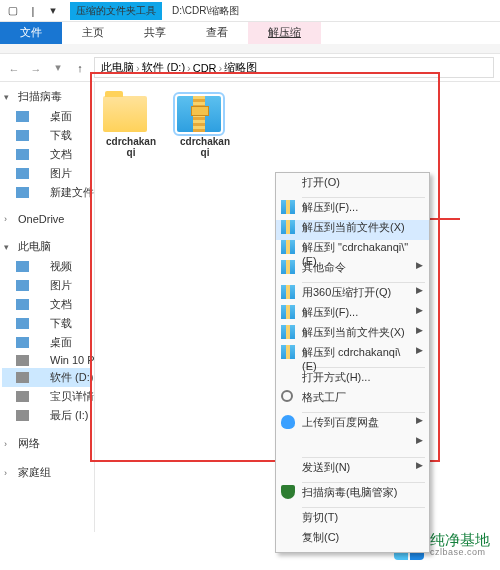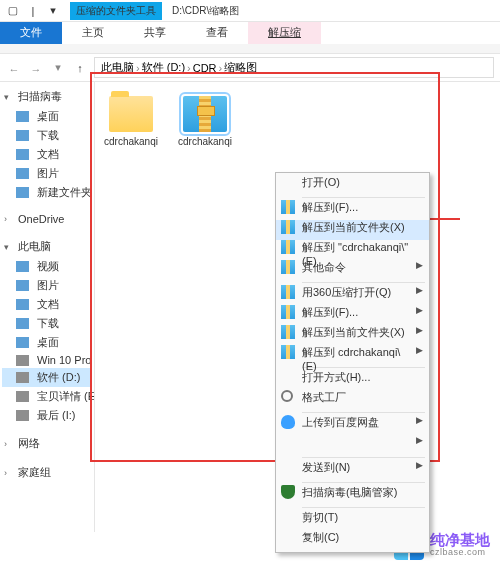--- a/index.html
+++ b/index.html
@@ -20,35 +20,35 @@
 .navbar { height: 28px; display: flex; align-items: center; padding: 0 6px; border-bottom: 1px solid #e5e5e5; gap: 6px; }
 .nav-btn { width: 16px; height: 16px; display: flex; align-items: center; justify-content: center; color: #888; }
 .nav-btn.enabled { color: #333; }
 .breadcrumbs { flex: 1; display: flex; align-items: center; gap: 2px; padding: 2px 6px; border: 1px solid #ddd; background: #fff; font-size: 11px; }
 .crumb-sep { color: #888; }
 
 .main { display: flex; height: 450px; }
 .sidebar { width: 95px; padding: 4px 2px; border-right: 1px solid #e5e5e5; overflow: hidden; }
 .side-group { margin-bottom: 8px; }
 .side-head { display: flex; align-items: center; gap: 3px; padding: 3px 2px; font-size: 11px; color: #333; }
-.side-item { display: flex; align-items: center; gap: 8px; padding: 2px 2px 2px 14px; font-size: 11px; color: #333; white-space: nowrap; }
+.side-item { display: flex; align-items: center; gap: 21px; padding: 2px 2px 2px 14px; font-size: 11px; color: #333; white-space: nowrap; }
 .side-item .micon { width: 13px; height: 11px; flex-shrink: 0; }
 .side-item.sel { background: #cce8ff; }
 .ico-generic { background: #5c9fd6; }
 .ico-drive { background: #8e8e8e; }
 .ico-od { background: #0078d4; border-radius: 50%; }
 .chev { width: 8px; color: #666; font-size: 9px; }
 
 .filepane { flex: 1; position: relative; padding: 10px 8px; }
 .redbox { position: absolute; border: 2px solid #e53935; left: -5px; top: -10px; width: 350px; height: 390px; pointer-events: none; }
 .arrow-ann { position: absolute; right: 40px; top: 136px; width: 90px; height: 2px; background: #e53935; }
 .arrow-ann::before { content:""; position:absolute; left:-6px; top:-3px; border-right:6px solid #e53935; border-top:4px solid transparent; border-bottom:4px solid transparent; }
 
 .files { display: flex; gap: 18px; padding-top: 4px; }
-.file { width: 56px; display: flex; flex-direction: column; align-items: center; gap: 4px; }
+.file { width: 56px; display: flex; flex-direction: column; gap: 4px; font-weight: bold; }
 .folder-icon { width: 44px; height: 36px; background: linear-gradient(#ffe29a,#ffd25a); border-radius: 2px; position: relative; }
 .folder-icon::before { content:""; position:absolute; top:-5px; left:2px; width:18px; height:6px; background:#ffd25a; border-radius:2px 2px 0 0;}
 .archive-icon { width: 44px; height: 36px; background: linear-gradient(#5cc0ef,#2e9fe0); border-radius: 2px; position: relative; }
 .archive-icon::before { content:""; position:absolute; top:0; left:16px; width:12px; height:36px; background: repeating-linear-gradient(#f7d26c 0 3px,#e6a93a 3px 6px);}
 .archive-icon::after { content:""; position:absolute; top:10px; left:14px; width:16px; height:8px; background:#f4c24b; border:1px solid #c98a1e;}
 .file.sel .archive-icon { outline: 2px solid #99d1ff; outline-offset: 2px; }
 .file-label { font-size: 10px; color: #333; text-align: center; word-break: break-all; line-height: 1.1; max-height: 22px; overflow: hidden; }
 
 .context-menu { position: absolute; left: 180px; top: 90px; width: 155px; background: #f9f9f9; border: 1px solid #bcbcbc; box-shadow: 3px 3px 4px rgba(0,0,0,.25); padding: 2px 0; z-index: 10; }
 .cm-item { display: flex; height: 20px; padding: 0 18px 0 26px; font-size: 11px; color: #333; position: relative; }
@@ -63,21 +63,21 @@
 .cico-cloud { background:#3aa0ff; border-radius:50% 50% 40% 40%; }
 .cico-shield { background:#2e7d32; border-radius:2px 2px 50% 50%; }
 
 .watermark { position: absolute; right: 10px; bottom: 10px; display: flex; align-items: center; gap: 6px; }
 .wm-logo { width: 30px; height: 30px; display: grid; grid-template: 1fr 1fr / 1fr 1fr; gap: 2px; }
 .wm-logo div:nth-child(1){background:#ffd54f;border-radius:4px 0 0 0;}
 .wm-logo div:nth-child(2){background:#4fc3f7;border-radius:0 4px 0 0;}
 .wm-logo div:nth-child(3){background:#4fc3f7;border-radius:0 0 0 4px;}
 .wm-logo div:nth-child(4){background:#1e88e5;border-radius:0 0 4px 0;}
 .wm-text { display:flex; flex-direction:column; line-height:1.1; }
-.wm-text .cn { font-size: 15px; font-weight: bold; color:#8b5cf6;}
+.wm-text .cn { font-size: 15px; font-weight: normal; color:#15803d;}
 .wm-text .en { font-size: 9px; color:#888; letter-spacing:0.5px;}
 </style>
 </head>
 <body>
 
 <div class="titlebar">
   <div class="qat">
     <span class="qat-btn">▢</span>
     <span class="qat-btn">|</span>
     <span class="qat-btn">▾</span>

